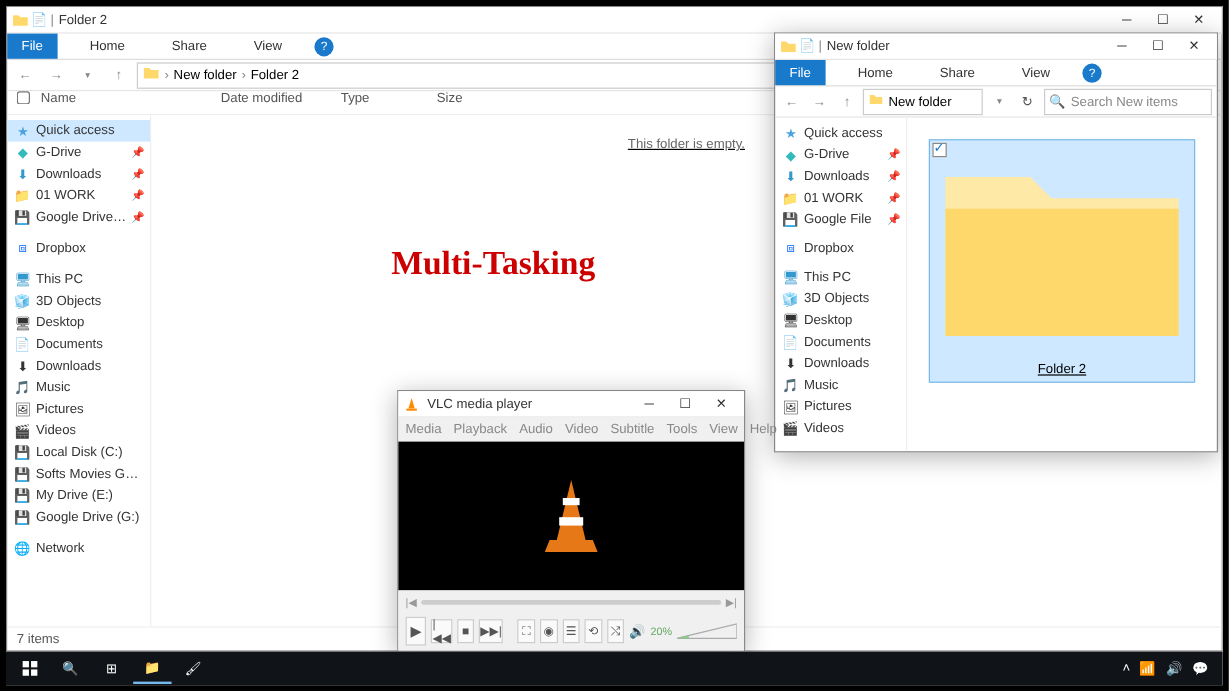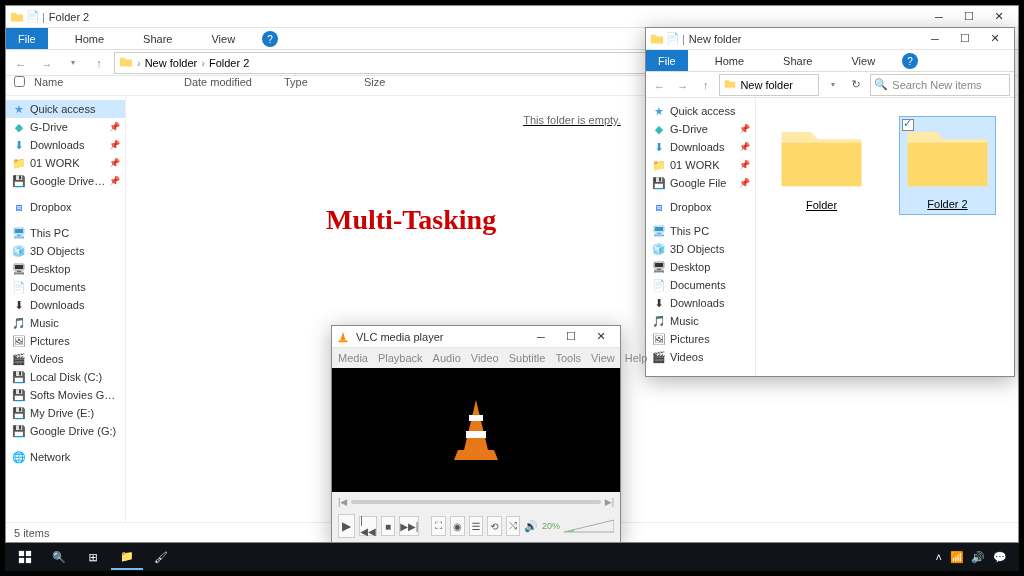--- a/index.html
+++ b/index.html
@@ -192,21 +192,21 @@
           <span class="sico" style="color:#39c">🌐</span>
           <span>Network</span>
         </div>
     </div>
     <div class="content">
       <div class="empty">This folder is empty.</div>
       <div class="overlay">Multi-Tasking</div>
     </div>
   </div>
   <div class="status">
-    <span>5 items</span>
+    <span>7 items</span>
   </div>
 </div>
 
 <div class="win" style="left:640px;top:22px;width:370px;height:350px;box-shadow:0 4px 20px rgba(0,0,0,.3);">
   <div class="titlebar">
     <span class="tico">
         <svg viewBox="0 0 16 16">
           <path fill="#ffd86b" d="M1 3h5l2 2h7v8H1z"></path>
         </svg>
       </span>
@@ -305,27 +305,20 @@
             <span style="white-space:nowrap;overflow:hidden;text-overflow:ellipsis;max-width:80px">Pictures</span>
           </div>
           <div class="sitem">
             <span class="sico">🎬</span>
             <span style="white-space:nowrap;overflow:hidden;text-overflow:ellipsis;max-width:80px">Videos</span>
           </div>
         </div>
     </div>
     <div class="content">
       <div class="ficons" id="sec-folders">
-          <div class="ficon ">
-            <svg class="folder fico" viewBox="0 0 48 40">
-              <path fill="#ffe9a6" d="M2 6h16l4 4h24v26H2z"></path>
-              <path fill="#ffd86b" d="M2 12h44v24H2z"></path>
-            </svg>
-            <div class="flbl">Folder</div>
-          </div>
           <div class="ficon sel">
             <div class="fchk ck"></div>
             <svg class="folder fico" viewBox="0 0 48 40">
               <path fill="#ffe9a6" d="M2 6h16l4 4h24v26H2z"></path>
               <path fill="#ffd86b" d="M2 12h44v24H2z"></path>
             </svg>
             <div class="flbl">Folder 2</div>
           </div>
         </div>
     </div>

